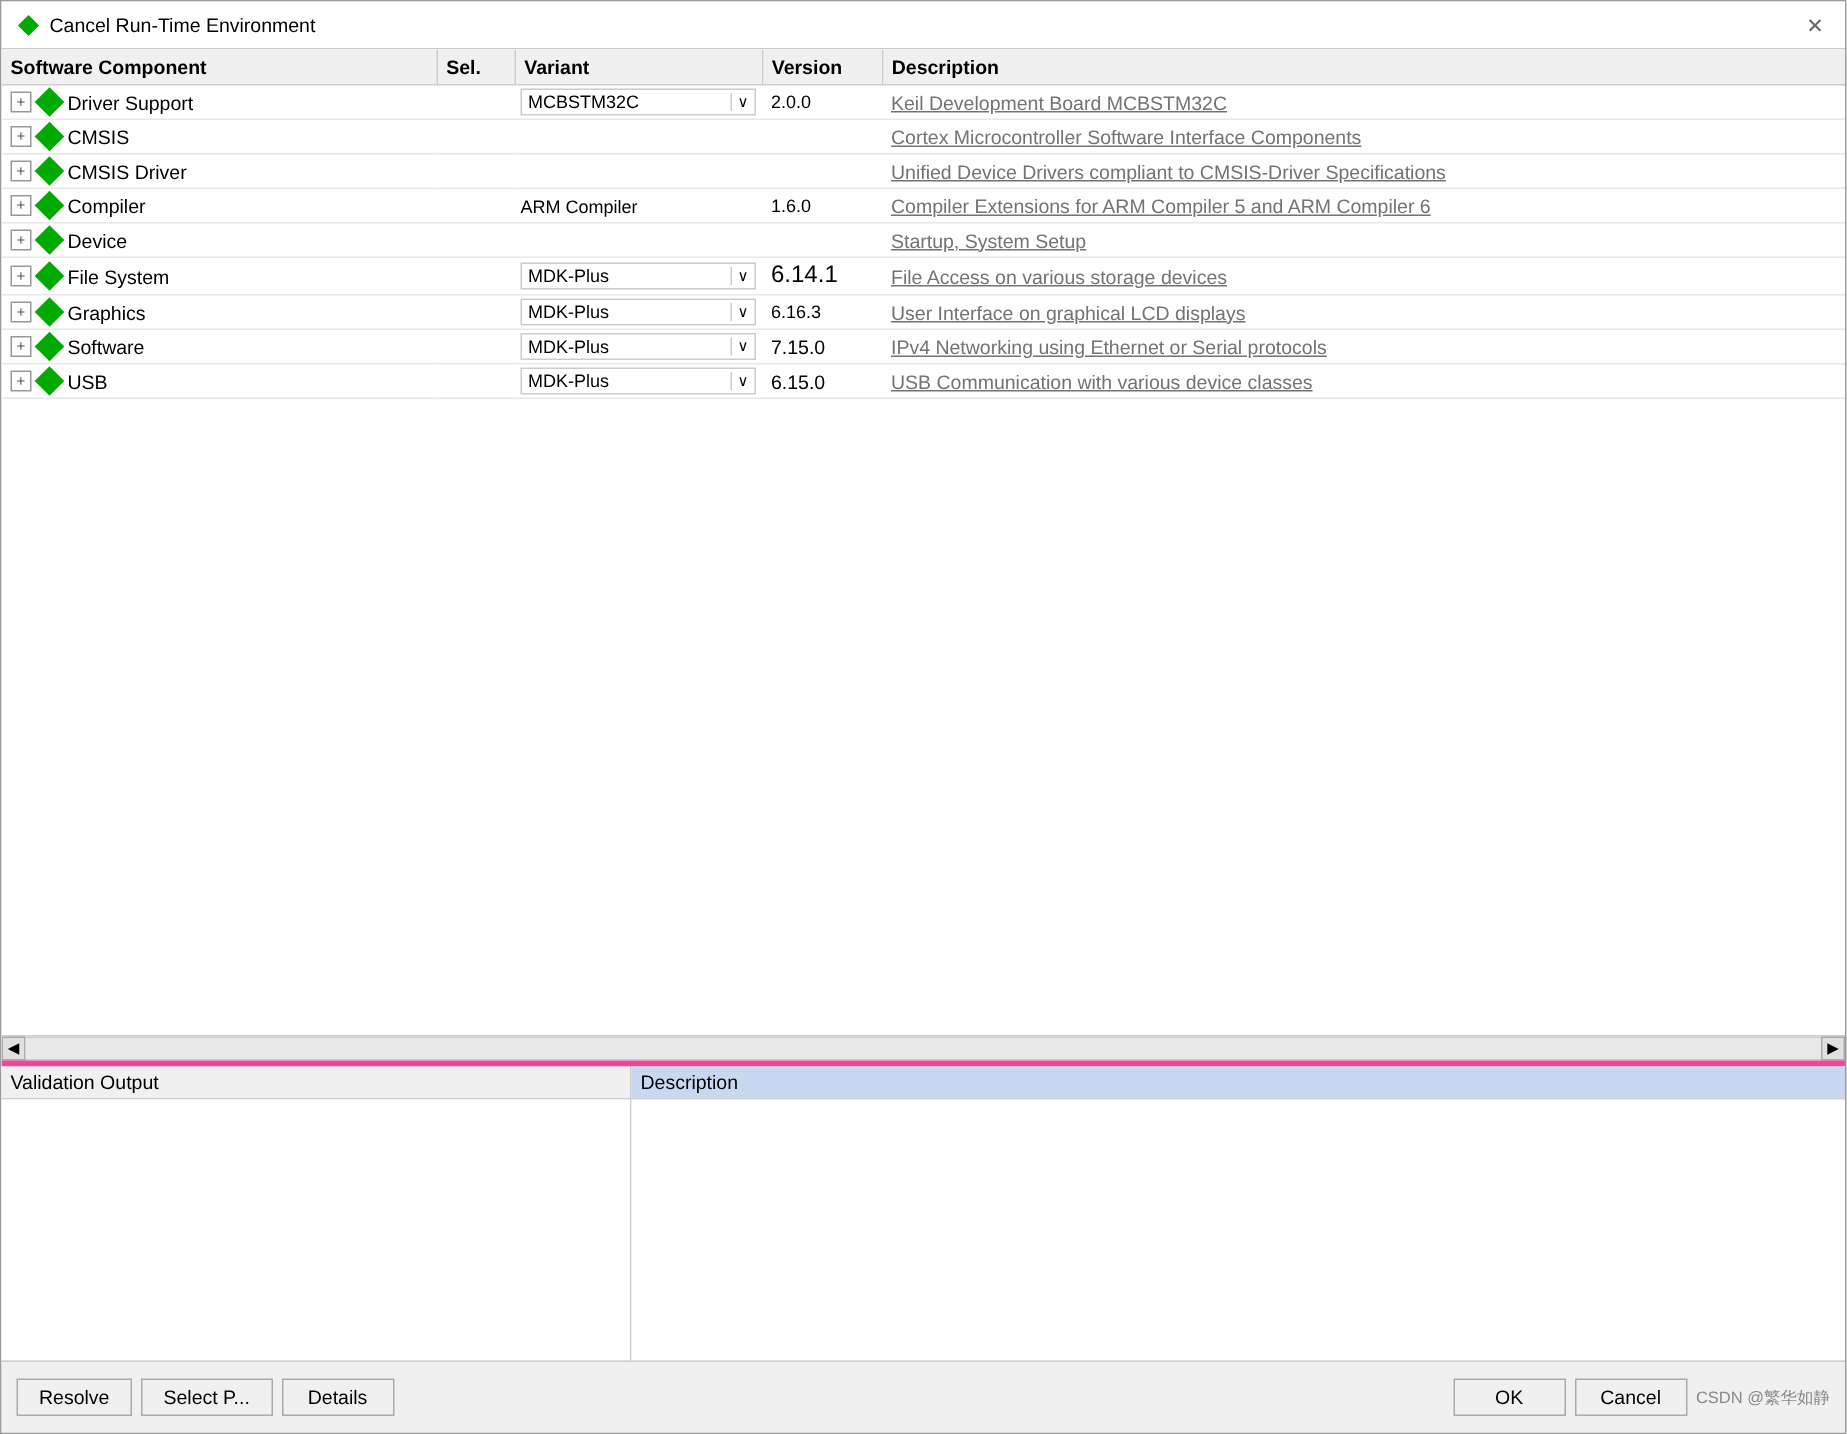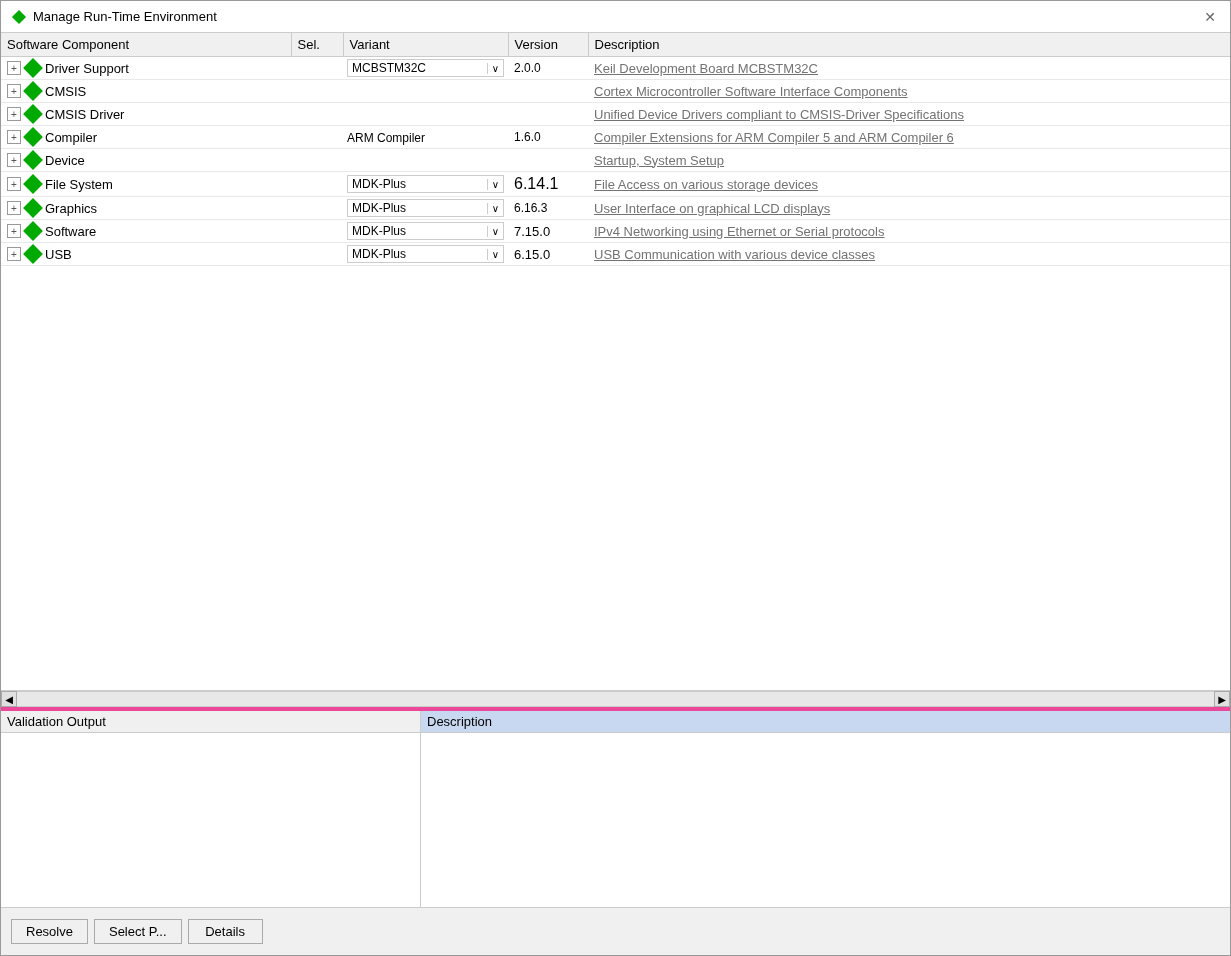--- a/index.html
+++ b/index.html
@@ -70,21 +70,21 @@
     }
 
     thead tr {
       background: #f0f0f0;
       border-bottom: 1px solid #ccc;
     }
 
     thead th {
       text-align: left;
       padding: 4px 6px;
-      font-weight: normal;
+      font-weight: bold;
       border-right: 1px solid #ccc;
       white-space: nowrap;
       overflow: hidden;
     }
 
     thead th:last-child { border-right: none; }
 
     tbody tr {
       border-bottom: 1px solid #e8e8e8;
     }
@@ -262,21 +262,21 @@
 <body>
 
 <div class="window">
 
   <div class="title-bar">
     <div class="title-bar-left">
 
       <svg width="16" height="16" viewBox="0 0 16 16">
         <rect x="3" y="3" width="10" height="10" fill="#00aa00" transform="rotate(45 8 8)"></rect>
       </svg>
-      <span>Manage Run-Time Environment</span>
+      <span>Cancel Run-Time Environment</span>
     </div>
     <div class="close-btn">✕</div>
   </div>
 
   <div class="main-content">
 
     <div class="table-area">
       <table>
         <colgroup>
           <col style="width:290px">
@@ -480,14 +480,19 @@
       </div>
     </div>
   </div>
 
   <div class="footer">
     <div class="footer-left">
       <button class="btn">Resolve</button>
       <button class="btn">Select P...</button>
       <button class="btn">Details</button>
     </div>
+    <div class="footer-right">
+      <button class="btn btn-ok">OK</button>
+      <button class="btn">Cancel</button>
+      <span class="csdn-text">CSDN @繁华如静</span>
+    </div>
   </div>
 </div>
 
 </body></html>

